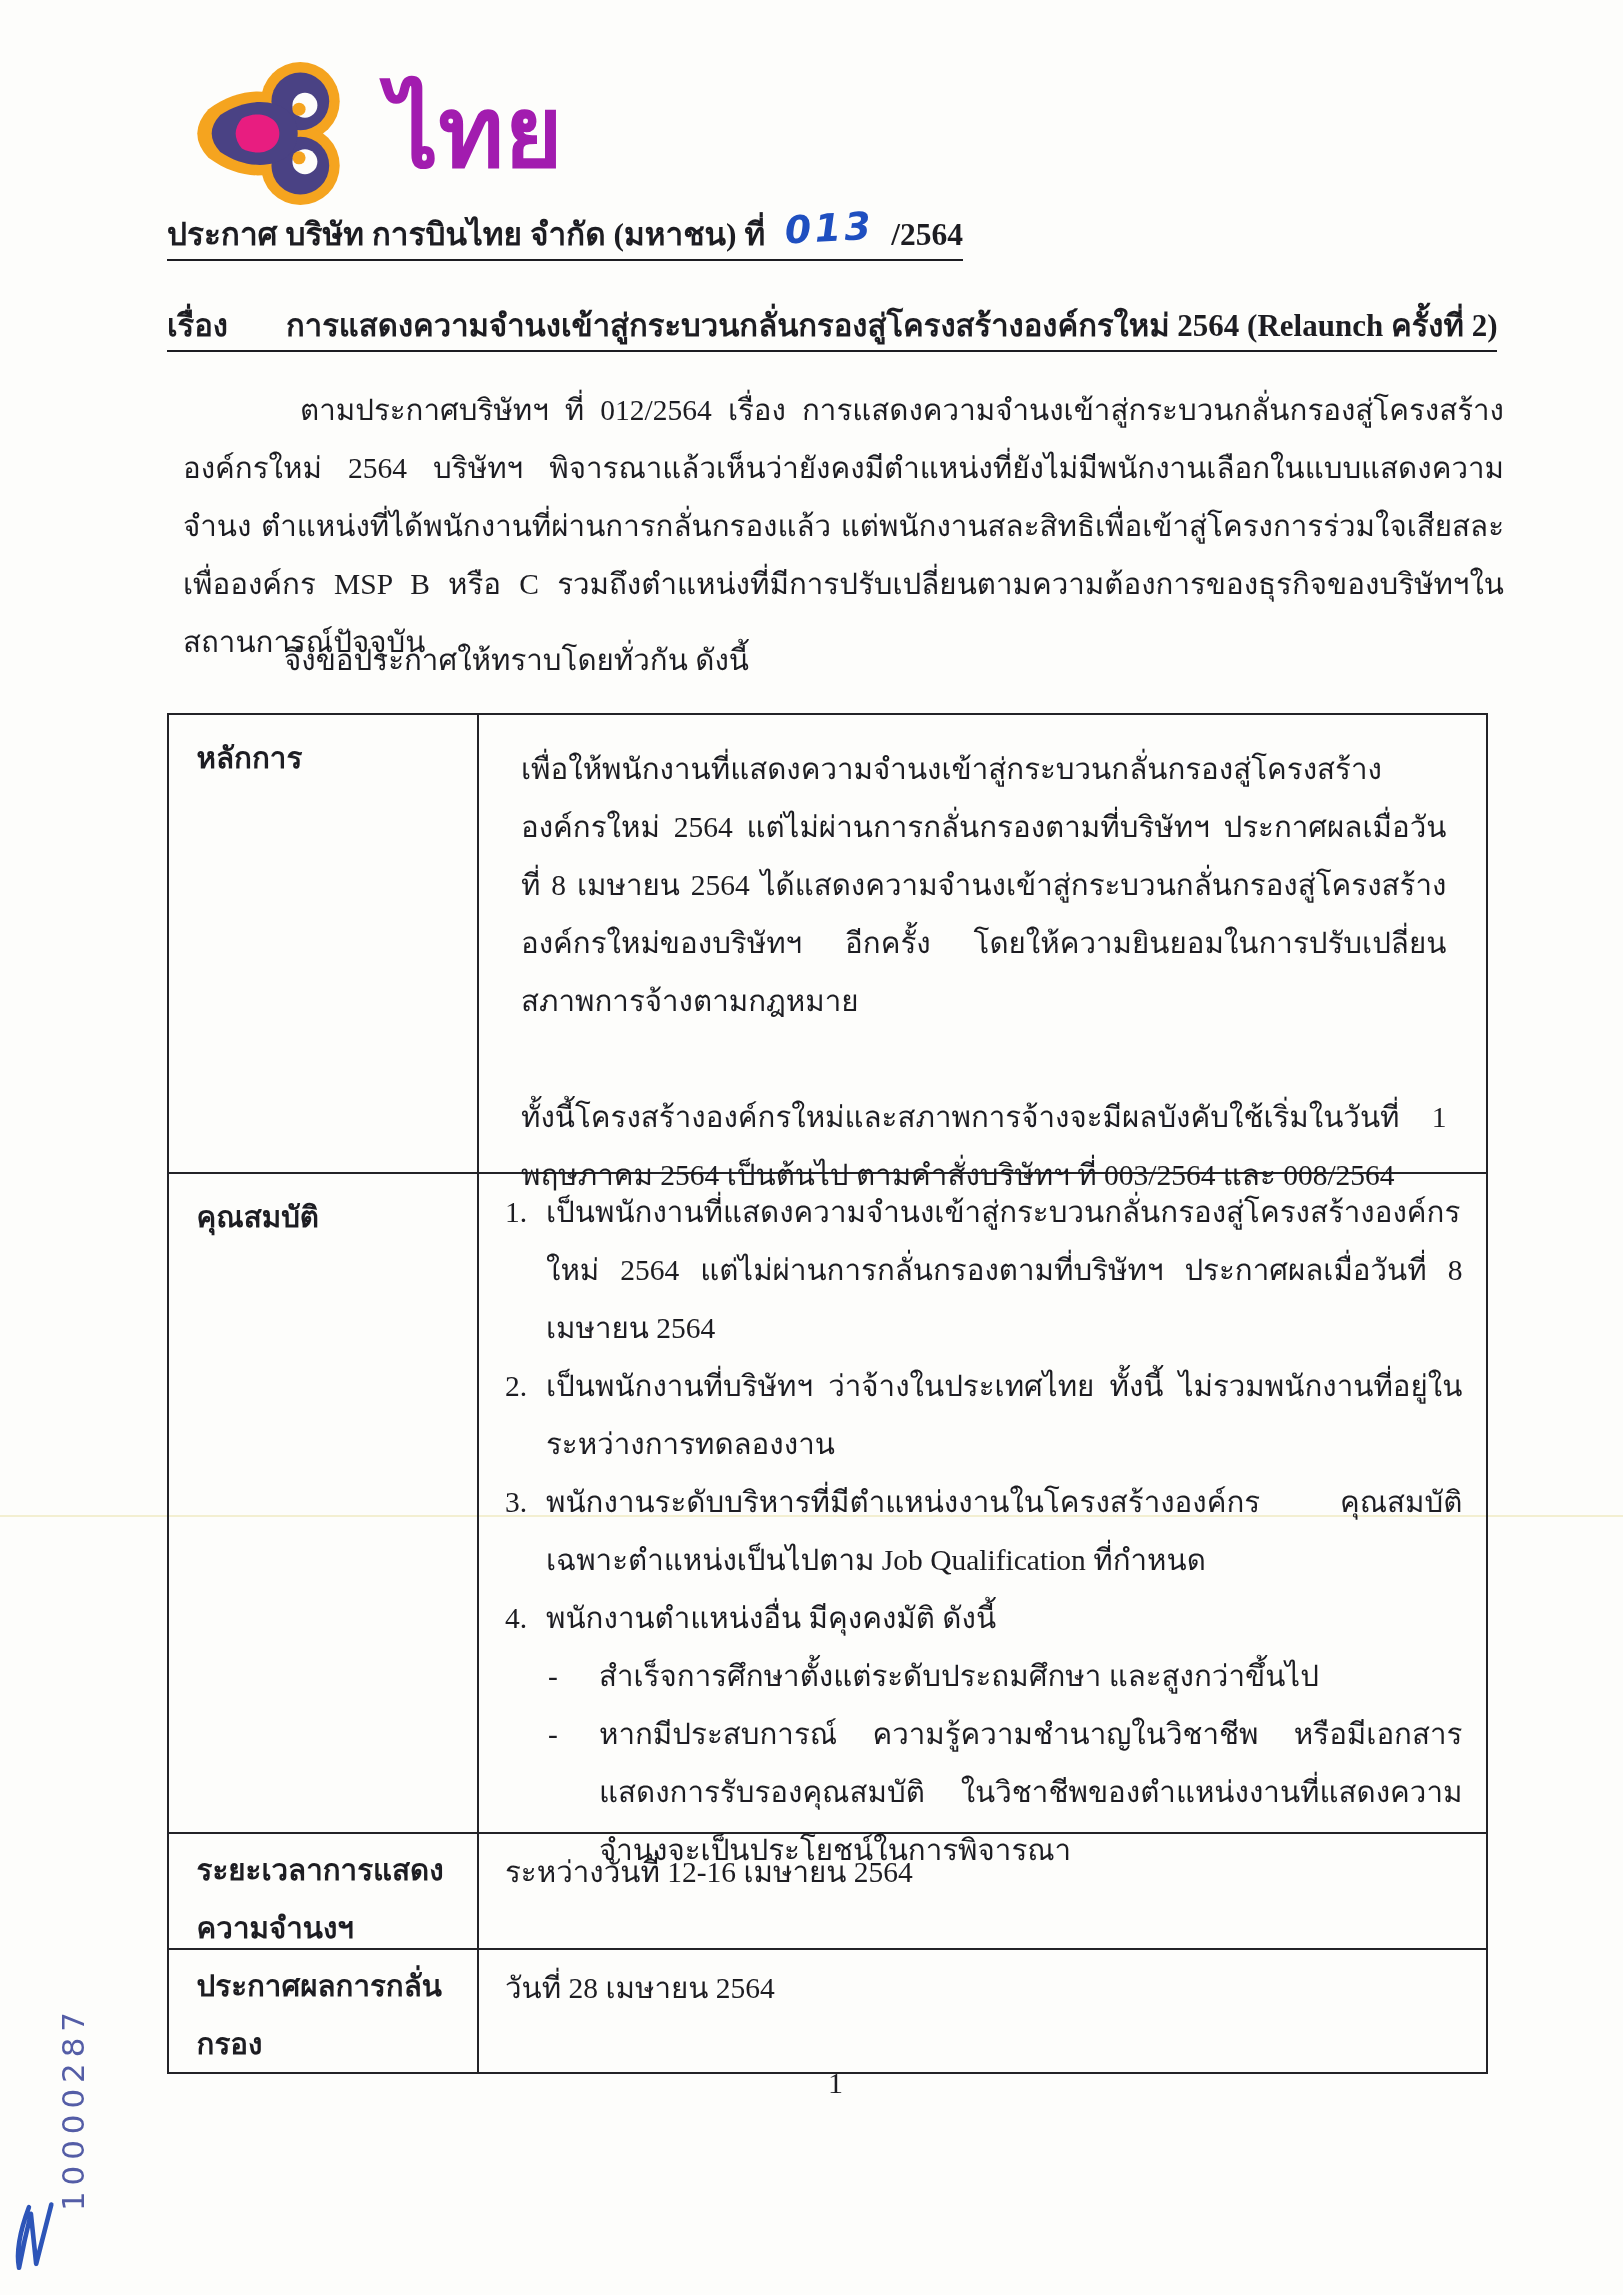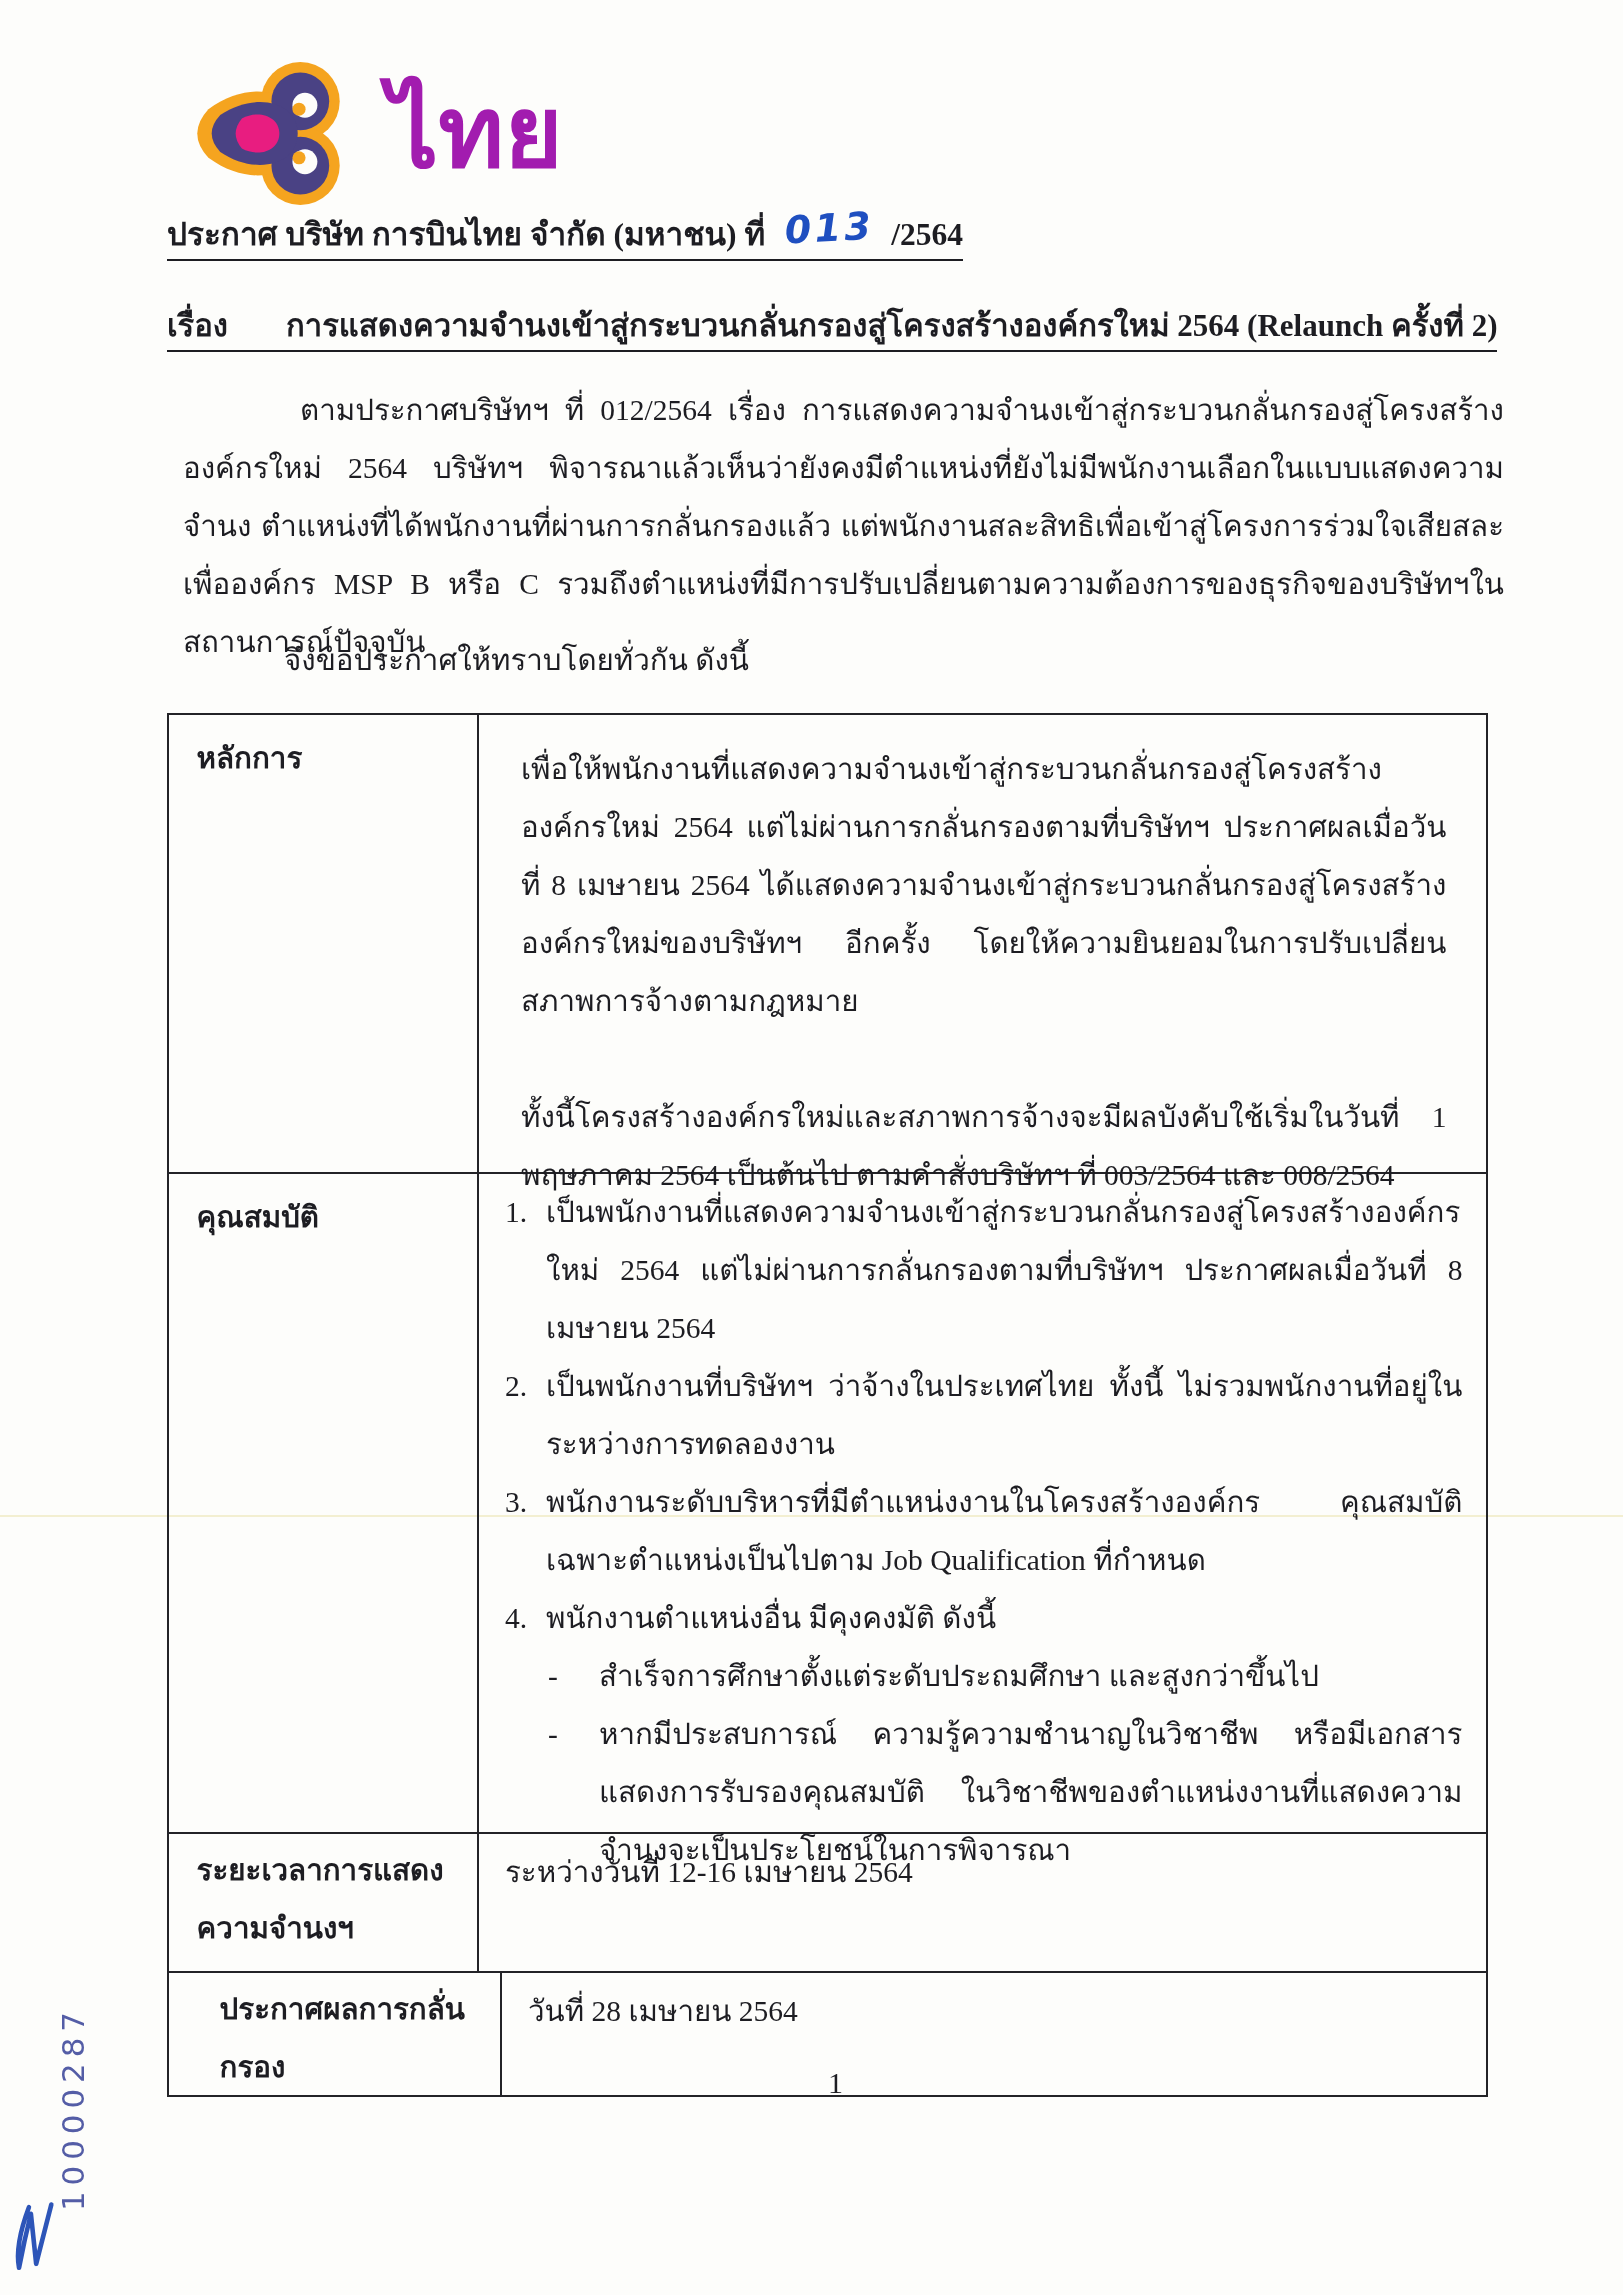--- a/index.html
+++ b/index.html
@@ -41,34 +41,34 @@
     font-size:29.5px;line-height:58px;text-indent:117px;margin:16px;text-align:justify;
   }
   .announce{position:absolute;left:284px;top:631px;font-size:29.5px;margin:0;line-height:58px;}
 
   
   .doc-table{
     position:absolute;left:167px;top:713px;width:1317px;
     border:2.6px solid #232327;z-index:1;background:transparent;
   }
   .t-row{display:flex;box-sizing:border-box;border-bottom:2.6px solid #232327;}
-  .t-row:last-child{border-bottom:none;margin-left:23px;}
+  .t-row:last-child{border-bottom:none;}
   .t-label{
     width:310px;flex:none;box-sizing:border-box;border-right:2.6px solid #232327;
     font-weight:bold;font-size:29.5px;line-height:58px;
     padding:14.4px 11.8px 0 27.6px;
   }
   .t-label.tight{padding-top:6.6px;}
   .t-content{
     flex:1;box-sizing:border-box;font-size:29.5px;line-height:58px;
     padding:9.2px 23.6px 0 26px;
   }
   .row-principle{height:459px;}
   .row-qualifications{height:660px;}
-  .row-period{height:139px;}
+  .row-period{height:116px;}
   .row-result{height:122px;}
   .cell-p{margin:16px;text-align:justify;}
   .cell-p + .cell-p{margin-top:58px;}
   .q-item{display:flex;}
   .q-num{width:41px;flex:none;}
   .q-text{flex:1;text-align:justify;}
   .q-sub{display:flex;margin-left:43px;}
   .q-dash{width:51px;flex:none;}
 
   

